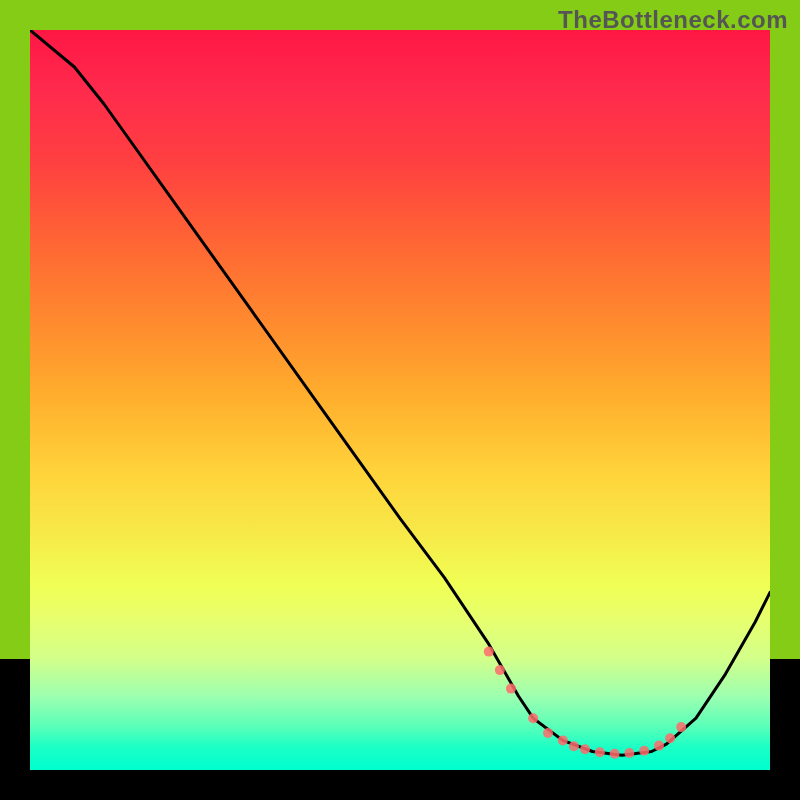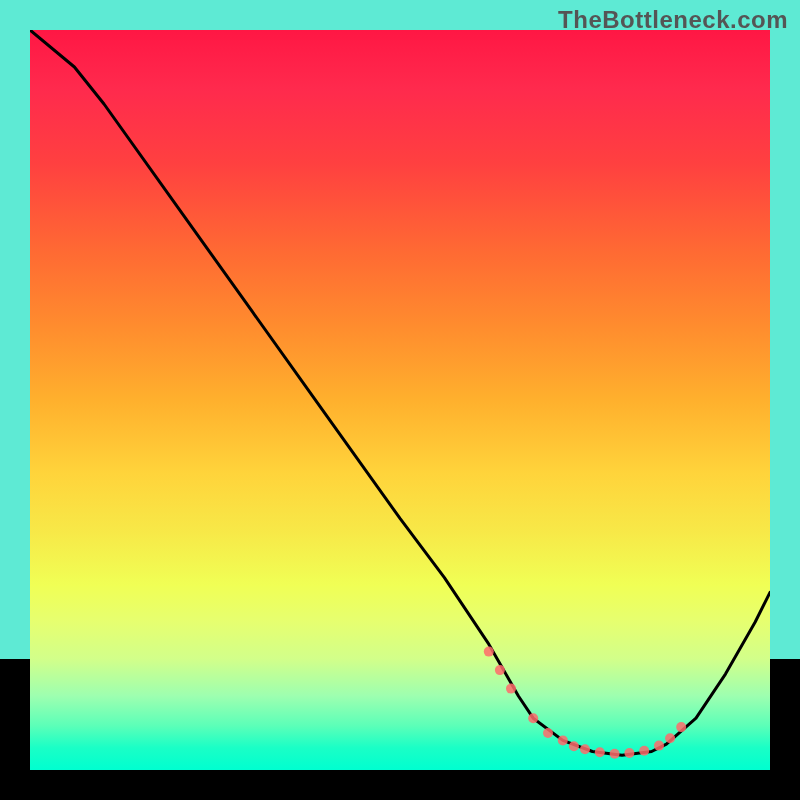--- a/index.html
+++ b/index.html
@@ -8,21 +8,21 @@
     width: 800px;
     height: 800px;
     background: #000;
     font-family: Arial, Helvetica, sans-serif;
     overflow: hidden;
   }
   .stage {
     position: relative;
     width: 800px;
     height: 659px;
-    background: #5eead4;
+    background: #84cc16;
   }
   .watermark {
     position: absolute;
     top: 6px;
     right: 12px;
     color: #555;
     font-size: 24px;
     font-weight: 600;
     letter-spacing: 0.5px;
     user-select: none;

